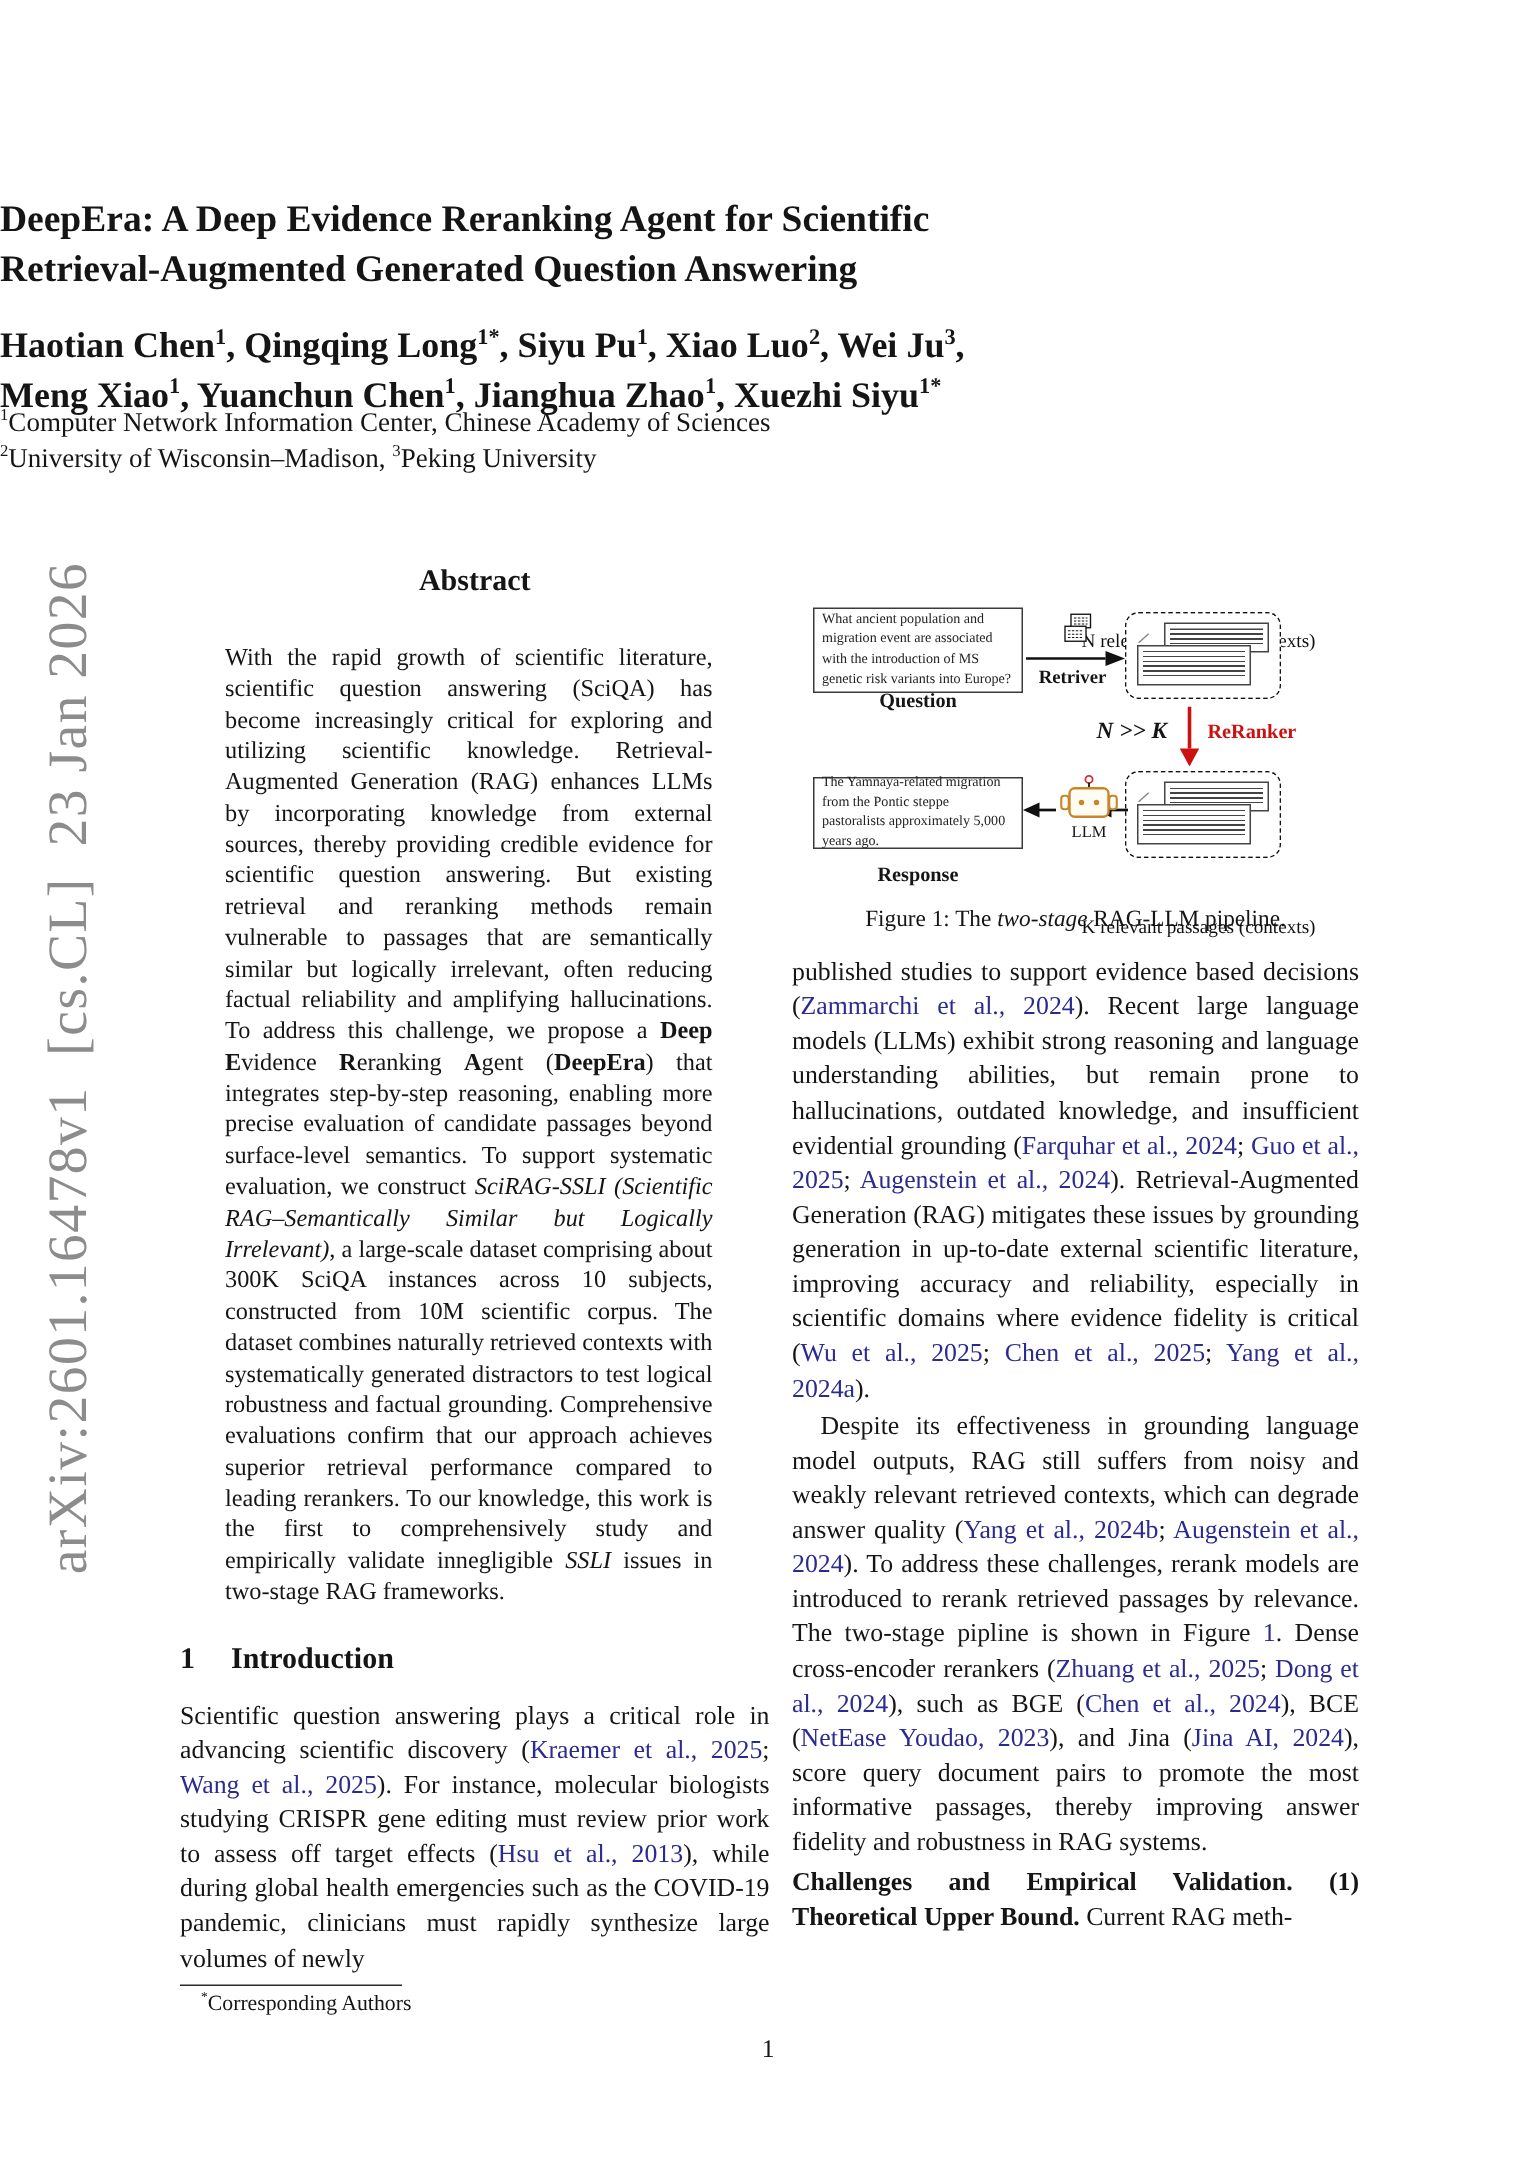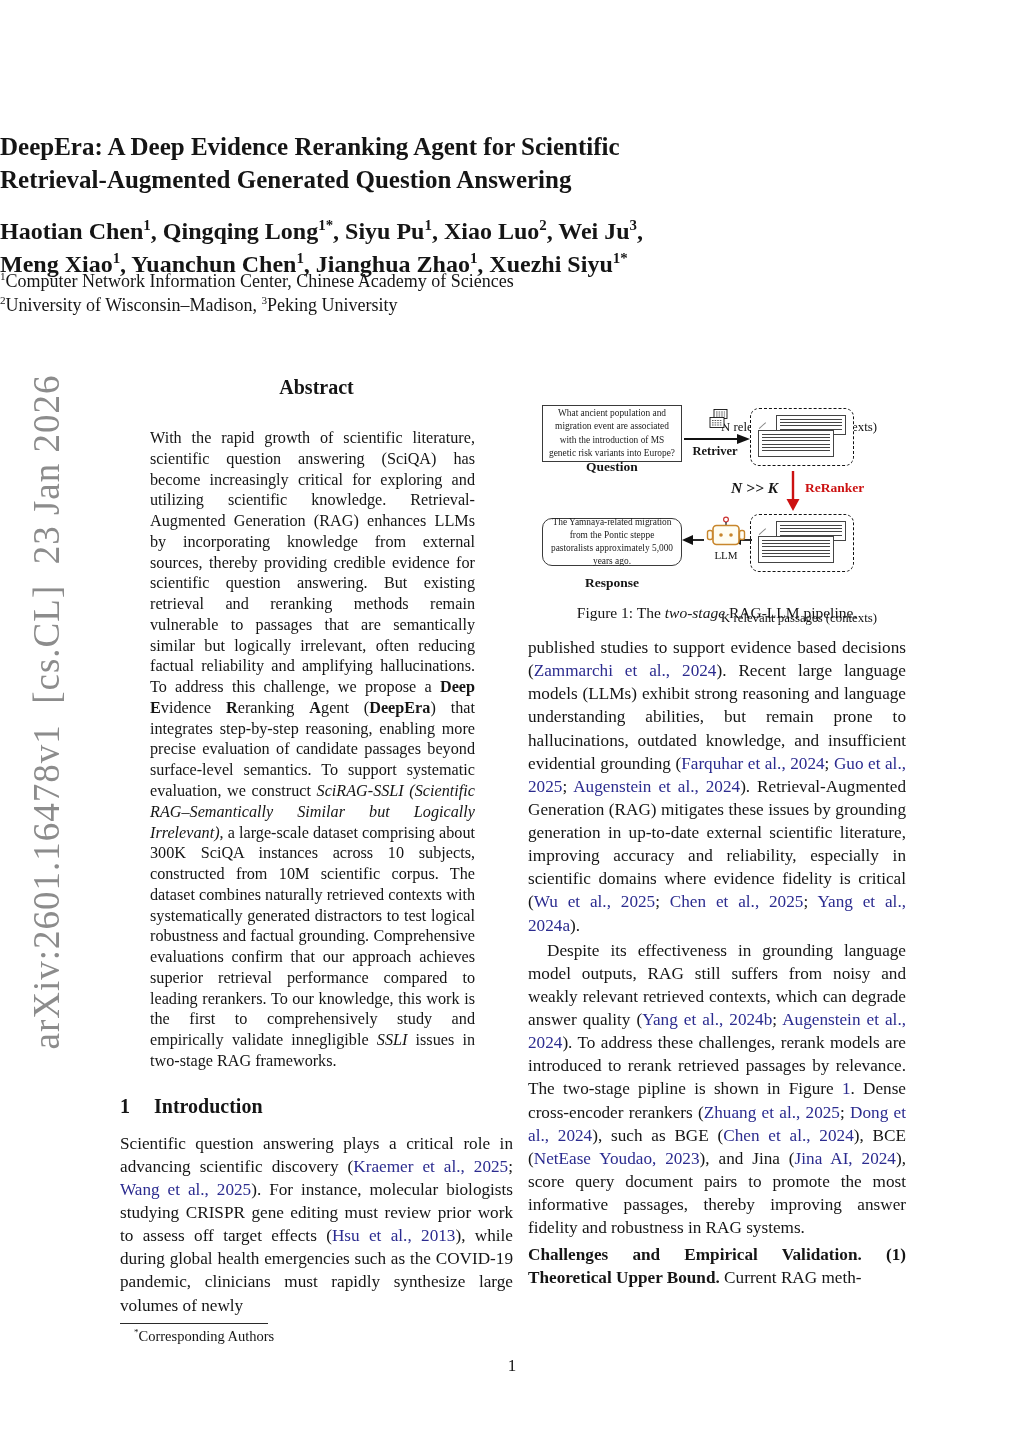--- a/index.html
+++ b/index.html
@@ -46,24 +46,24 @@
   .footnote-rule{width:148px;border-top:1.5px solid #2a2a2a;margin-bottom:4px;}
   .footnote-text{padding-left:14px;}
   
   .figure1{position:relative;width:378px;height:212px;font-family:"Liberation Serif","DejaVu Serif",serif;}
   .fig-label{position:absolute;left:164px;width:214px;text-align:center;font-size:12.8px;color:#111;margin-top:36px;}
   .fig-label.top{top:0;}
   .fig-label.bottom{top:191px;}
   .q-box,.r-box{
     position:absolute;border:1px solid #3a3a3a;background:#fff;
     display:flex;align-items:center;justify-content:center;
-    font-size:9.4px;line-height:1.4;text-align:center;padding:18px 5px;color:#222;
+    font-size:9.4px;line-height:1.4;text-align:left;padding:18px 5px;color:#222;
   }
   .q-box{left:14px;top:21px;width:140px;height:57px;}
-  .r-box{left:14px;top:134px;width:140px;height:48px;border-radius:10px;}
+  .r-box{left:14px;top:134px;width:140px;height:48px;}
   .q-label,.r-label{position:absolute;left:14px;width:140px;text-align:center;font-weight:bold;font-size:13.5px;}
   .q-label{top:75px;}
   .r-label{top:191px;}
   .retriever{position:absolute;left:178px;top:24px;}
   .arrow-right{position:absolute;left:156px;top:49px;}
   .retriever-label{position:absolute;left:152px;top:60px;width:70px;text-align:center;font-weight:bold;font-size:12.5px;}
   .dashed-box{
     position:absolute;left:222px;width:104px;height:58px;
     border:1.6px dashed #111;border-radius:9px;background:#fff;
   }

